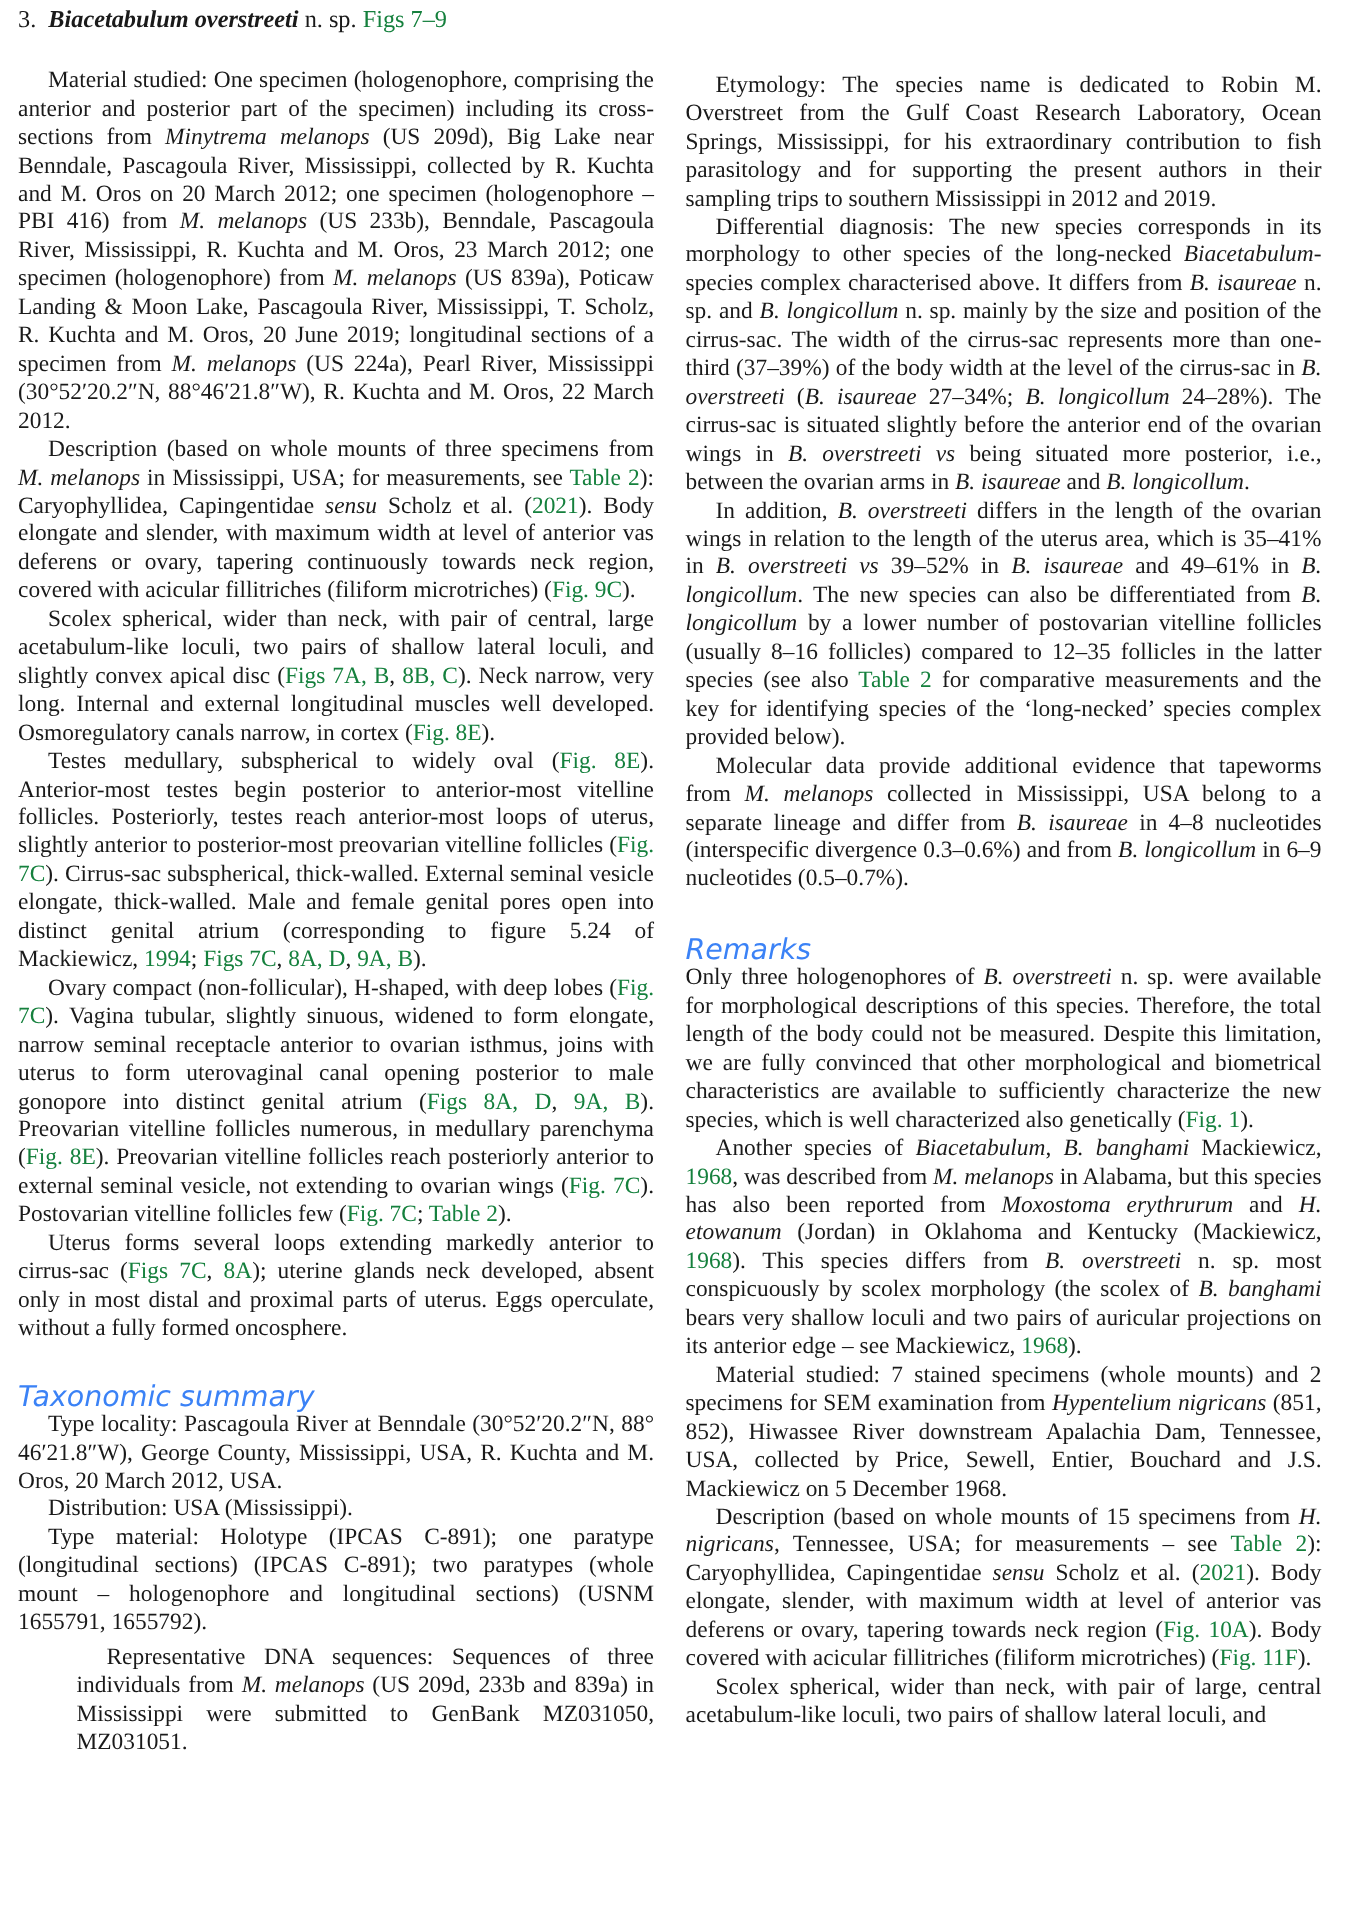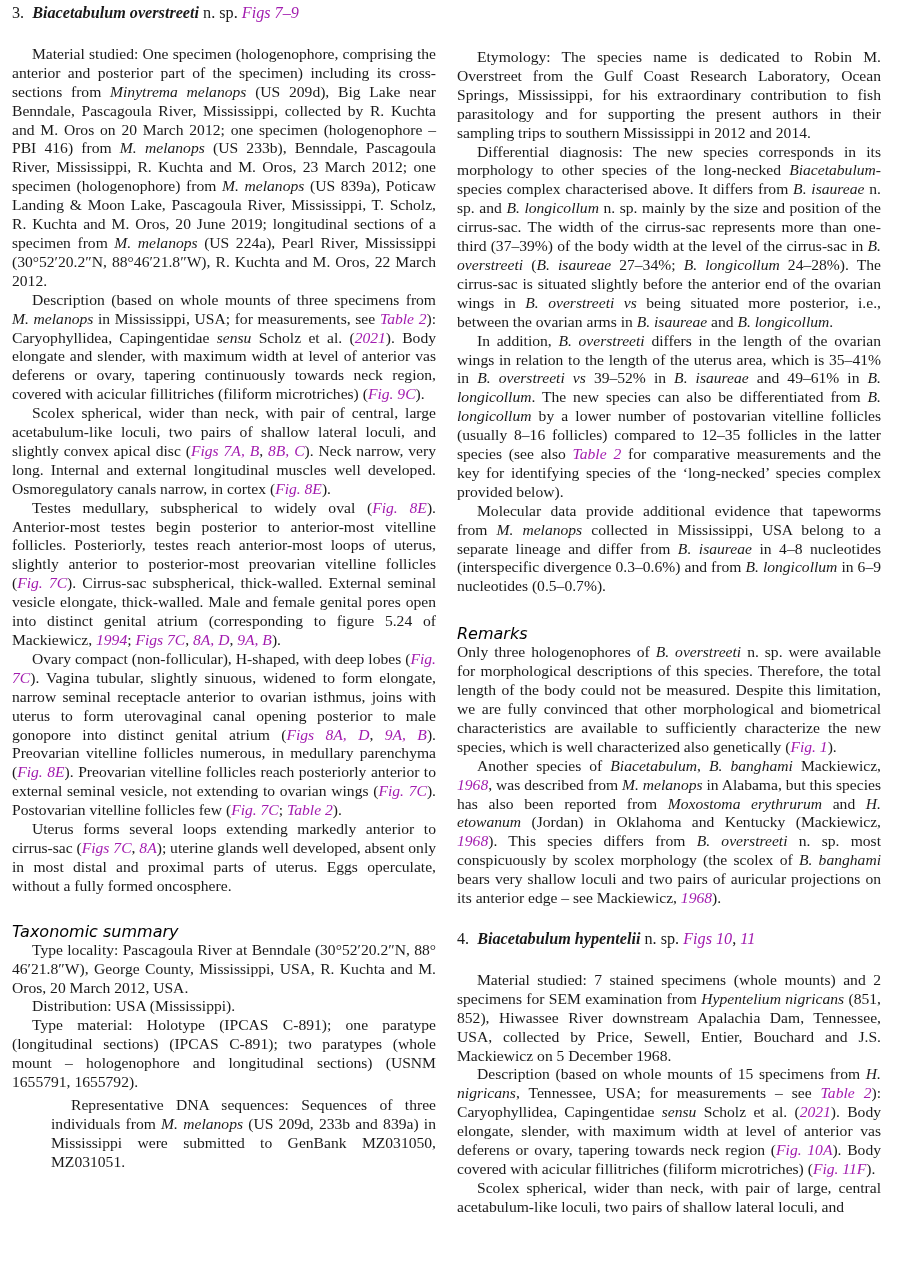--- a/index.html
+++ b/index.html
@@ -12,24 +12,24 @@
   }
   .col { position: absolute; width: 424px; }
   .col-left { left: 12px; top: 4px; }
   .col-right { left: 457px; top: 4px; }
   p { margin: 0; text-align: justify; hyphens: manual; }
   p.ind { text-indent: 20px; }
   .species-head { font-size: 16.2px; margin: 0 0 22px 0; }
   .species-head .name { font-weight: bold; font-style: italic; }
   .sec-head {
     font-family: "DejaVu Sans", "Liberation Sans", sans-serif;
-    font-style: italic; color: #000000; font-size: 16px;
+    font-style: italic; color: #3b82f6; font-size: 19px;
     margin: 0; line-height: 19px;
   }
-  a, .lnk { color: #a21caf; text-decoration: none; font-style: italic; }
+  a, .lnk { color: #15803d; text-decoration: none; }
   i { font-style: italic; }
 </style>
 </head>
 <body>
 
 <div class="col col-left">
   <p class="species-head">
     <span>3.</span>&nbsp;
     <span class="name">Biacetabulum overstreeti</span>
     <span>n. sp.</span>
@@ -39,47 +39,41 @@
   <p class="ind"><span>Material studied:</span><span> One specimen (hologenophore, comprising the anterior and posterior part of the specimen) including its cross-sections from </span><i>Minytrema melanops</i><span> (US 209d), Big Lake near Benndale, Pascagoula River, Mississippi, collected by R. Kuchta and M. Oros on 20 March 2012; one specimen (hologenophore – PBI 416) from </span><i>M. melanops</i><span> (US 233b), Benndale, Pascagoula River, Mississippi, R. Kuchta and M. Oros, 23 March 2012; one specimen (hologenophore) from </span><i>M. melanops</i><span> (US 839a), Poticaw Landing &amp; Moon Lake, Pascagoula River, Mississippi, T. Scholz, R. Kuchta and M. Oros, 20 June 2019; longitudinal sections of a specimen from </span><i>M. melanops</i><span> (US 224a), Pearl River, Mississippi (30°52′20.2″N, 88°46′21.8″W), R. Kuchta and M. Oros, 22 March 2012.</span></p>
 
   <p class="ind"><span>Description (based on whole mounts of three specimens from </span><i>M. melanops</i><span> in Mississippi, USA; for measurements, see </span><a class="lnk">Table 2</a><span>): Caryophyllidea, Capingentidae </span><i>sensu</i><span> Scholz et al. (</span><a class="lnk">2021</a><span>). Body elongate and slender, with maximum width at level of anterior vas deferens or ovary, tapering continuously towards neck region, covered with acicular fillitriches (filiform microtriches) (</span><a class="lnk">Fig. 9C</a><span>).</span></p>
 
   <p class="ind"><span>Scolex spherical, wider than neck, with pair of central, large acetabulum-like loculi, two pairs of shallow lateral loculi, and slightly convex apical disc (</span><a class="lnk">Figs 7A, B</a><span>, </span><a class="lnk">8B, C</a><span>). Neck narrow, very long. Internal and external longitudinal muscles well developed. Osmoregulatory canals narrow, in cortex (</span><a class="lnk">Fig. 8E</a><span>).</span></p>
 
   <p class="ind"><span>Testes medullary, subspherical to widely oval (</span><a class="lnk">Fig. 8E</a><span>). Anterior-most testes begin posterior to anterior-most vitelline follicles. Posteriorly, testes reach anterior-most loops of uterus, slightly anterior to posterior-most preovarian vitelline follicles (</span><a class="lnk">Fig. 7C</a><span>). Cirrus-sac subspherical, thick-walled. External seminal vesicle elongate, thick-walled. Male and female genital pores open into distinct genital atrium (corresponding to figure 5.24 of Mackiewicz, </span><a class="lnk">1994</a><span>; </span><a class="lnk">Figs 7C</a><span>, </span><a class="lnk">8A, D</a><span>, </span><a class="lnk">9A, B</a><span>).</span></p>
 
   <p class="ind"><span>Ovary compact (non-follicular), H-shaped, with deep lobes (</span><a class="lnk">Fig. 7C</a><span>). Vagina tubular, slightly sinuous, widened to form elongate, narrow seminal receptacle anterior to ovarian isthmus, joins with uterus to form uterovaginal canal opening posterior to male gonopore into distinct genital atrium (</span><a class="lnk">Figs 8A, D</a><span>, </span><a class="lnk">9A, B</a><span>). Preovarian vitelline follicles numerous, in medullary parenchyma (</span><a class="lnk">Fig. 8E</a><span>). Preovarian vitelline follicles reach posteriorly anterior to external seminal vesicle, not extending to ovarian wings (</span><a class="lnk">Fig. 7C</a><span>). Postovarian vitelline follicles few (</span><a class="lnk">Fig. 7C</a><span>; </span><a class="lnk">Table 2</a><span>).</span></p>
 
-  <p class="ind"><span>Uterus forms several loops extending markedly anterior to cirrus-sac (</span><a class="lnk">Figs 7C</a><span>, </span><a class="lnk">8A</a><span>); uterine glands well developed, absent only in most distal and proximal parts of uterus. Eggs operculate, without a fully formed oncosphere.</span></p>
+  <p class="ind"><span>Uterus forms several loops extending markedly anterior to cirrus-sac (</span><a class="lnk">Figs 7C</a><span>, </span><a class="lnk">8A</a><span>); uterine glands neck developed, absent only in most distal and proximal parts of uterus. Eggs operculate, without a fully formed oncosphere.</span></p>
 
   <p class="sec-head" style="margin-top:26px;">Taxonomic summary</p>
   <p class="ind">Type locality: Pascagoula River at Benndale (30°52′20.2″N, 88° 46′21.8″W), George County, Mississippi, USA, R. Kuchta and M. Oros, 20 March 2012, USA.</p>
   <p class="ind">Distribution: USA (Mississippi).</p>
   <p class="ind">Type material: Holotype (IPCAS C-891); one paratype (longitudinal sections) (IPCAS C-891); two paratypes (whole mount – hologenophore and longitudinal sections) (USNM 1655791, 1655792).</p>
   <p class="ind" style="margin-top:4px;margin-left:39px;"><span>Representative DNA sequences: Sequences of three individuals from </span><i>M. melanops</i><span> (US 209d, 233b and 839a) in Mississippi were submitted to GenBank MZ031050, MZ031051.</span></p>
 </div>
 
 <div class="col col-right" style="top:48px;">
-  <p class="ind">Etymology: The species name is dedicated to Robin M. Overstreet from the Gulf Coast Research Laboratory, Ocean Springs, Mississippi, for his extraordinary contribution to fish parasitology and for supporting the present authors in their sampling trips to southern Mississippi in 2012 and 2014.</p>
+  <p class="ind">Etymology: The species name is dedicated to Robin M. Overstreet from the Gulf Coast Research Laboratory, Ocean Springs, Mississippi, for his extraordinary contribution to fish parasitology and for supporting the present authors in their sampling trips to southern Mississippi in 2012 and 2019.</p>
 
   <p class="ind"><span>Differential diagnosis: The new species corresponds in its morphology to other species of the long-necked </span><i>Biacetabulum</i><span>-species complex characterised above. It differs from </span><i>B. isaureae</i><span> n. sp. and </span><i>B. longicollum</i><span> n. sp. mainly by the size and position of the cirrus-sac. The width of the cirrus-sac represents more than one-third (37–39%) of the body width at the level of the cirrus-sac in </span><i>B. overstreeti</i><span> (</span><i>B. isaureae</i><span> 27–34%; </span><i>B. longicollum</i><span> 24–28%). The cirrus-sac is situated slightly before the anterior end of the ovarian wings in </span><i>B. overstreeti vs</i><span> being situated more posterior, i.e., between the ovarian arms in </span><i>B. isaureae</i><span> and </span><i>B. longicollum</i><span>.</span></p>
 
   <p class="ind"><span>In addition, </span><i>B. overstreeti</i><span> differs in the length of the ovarian wings in relation to the length of the uterus area, which is 35–41% in </span><i>B. overstreeti vs</i><span> 39–52% in </span><i>B. isaureae</i><span> and 49–61% in </span><i>B. longicollum</i><span>. The new species can also be differentiated from </span><i>B. longicollum</i><span> by a lower number of postovarian vitelline follicles (usually 8–16 follicles) compared to 12–35 follicles in the latter species (see also </span><a class="lnk">Table 2</a><span> for comparative measurements and the key for identifying species of the ‘long-necked’ species complex provided below).</span></p>
 
   <p class="ind"><span>Molecular data provide additional evidence that tapeworms from </span><i>M. melanops</i><span> collected in Mississippi, USA belong to a separate lineage and differ from </span><i>B. isaureae</i><span> in 4–8 nucleotides (interspecific divergence 0.3–0.6%) and from </span><i>B. longicollum</i><span> in 6–9 nucleotides (0.5–0.7%).</span></p>
 
   <p class="sec-head" style="margin-top:28px;">Remarks</p>
   <p><span>Only three hologenophores of </span><i>B. overstreeti</i><span> n. sp. were available for morphological descriptions of this species. Therefore, the total length of the body could not be measured. Despite this limitation, we are fully convinced that other morphological and biometrical characteristics are available to sufficiently characterize the new species, which is well characterized also genetically (</span><a class="lnk">Fig. 1</a><span>).</span></p>
   <p class="ind"><span>Another species of </span><i>Biacetabulum</i><span>, </span><i>B. banghami</i><span> Mackiewicz, </span><a class="lnk">1968</a><span>, was described from </span><i>M. melanops</i><span> in Alabama, but this species has also been reported from </span><i>Moxostoma erythrurum</i><span> and </span><i>H. etowanum</i><span> (Jordan) in Oklahoma and Kentucky (Mackiewicz, </span><a class="lnk">1968</a><span>). This species differs from </span><i>B. overstreeti</i><span> n. sp. most conspicuously by scolex morphology (the scolex of </span><i>B. banghami</i><span> bears very shallow loculi and two pairs of auricular projections on its anterior edge – see Mackiewicz, </span><a class="lnk">1968</a><span>).</span></p>
 
-  <p class="species-head" style="margin-top:22px;">
-    <span>4.</span>&nbsp;
-    <span class="name">Biacetabulum hypentelii</span>
-    <span>n. sp.</span>
-    <a class="lnk">Figs 10</a><span>, </span><a class="lnk">11</a>
-  </p>
 
   <p class="ind"><span>Material studied: 7 stained specimens (whole mounts) and 2 specimens for SEM examination from </span><i>Hypentelium nigricans</i><span> (851, 852), Hiwassee River downstream Apalachia Dam, Tennessee, USA, collected by Price, Sewell, Entier, Bouchard and J.S. Mackiewicz on 5 December 1968.</span></p>
 
   <p class="ind"><span>Description (based on whole mounts of 15 specimens from </span><i>H. nigricans</i><span>, Tennessee, USA; for measurements – see </span><a class="lnk">Table 2</a><span>): Caryophyllidea, Capingentidae </span><i>sensu</i><span> Scholz et al. (</span><a class="lnk">2021</a><span>). Body elongate, slender, with maximum width at level of anterior vas deferens or ovary, tapering towards neck region (</span><a class="lnk">Fig. 10A</a><span>). Body covered with acicular fillitriches (filiform microtriches) (</span><a class="lnk">Fig. 11F</a><span>).</span></p>
 
   <p class="ind">Scolex spherical, wider than neck, with pair of large, central acetabulum-like loculi, two pairs of shallow lateral loculi, and</p>
 </div>
 
 </body></html>

